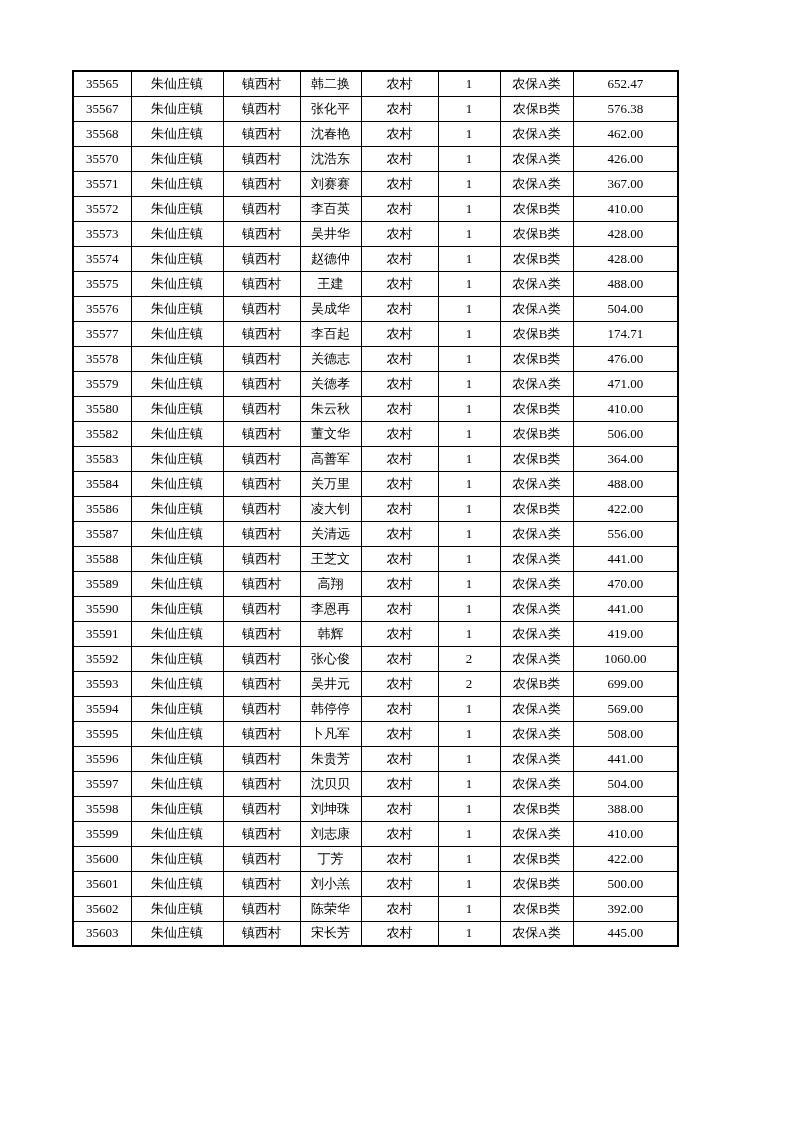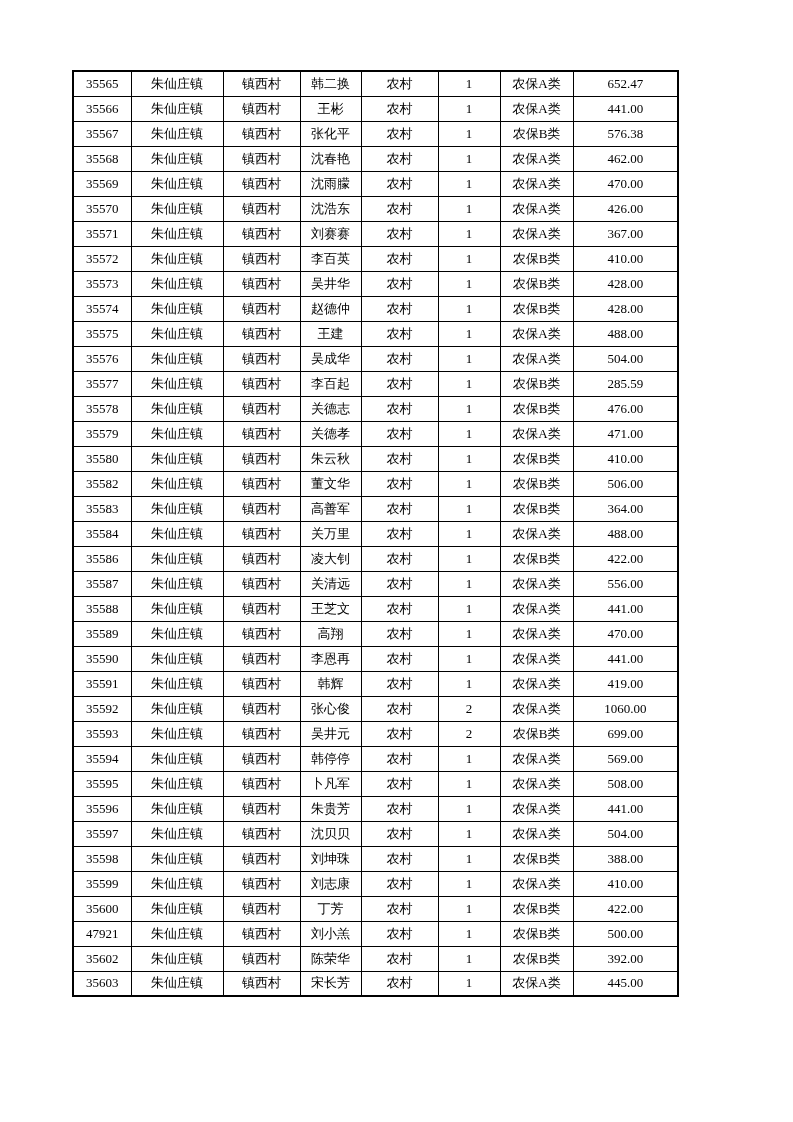--- a/index.html
+++ b/index.html
@@ -66,351 +66,331 @@
           <td>35565</td>
           <td>朱仙庄镇</td>
           <td>镇西村</td>
           <td>韩二换</td>
           <td>农村</td>
           <td>1</td>
           <td>农保A类</td>
           <td>652.47</td>
         </tr>
         <tr>
-          <td>35566</td>
-          <td>朱仙庄镇</td>
-          <td>镇西村</td>
-          <td>王彬</td>
+          <td>35567</td>
+          <td>朱仙庄镇</td>
+          <td>镇西村</td>
+          <td>张化平</td>
+          <td>农村</td>
+          <td>1</td>
+          <td>农保B类</td>
+          <td>576.38</td>
+        </tr>
+        <tr>
+          <td>35568</td>
+          <td>朱仙庄镇</td>
+          <td>镇西村</td>
+          <td>沈春艳</td>
+          <td>农村</td>
+          <td>1</td>
+          <td>农保A类</td>
+          <td>462.00</td>
+        </tr>
+        <tr>
+          <td>35570</td>
+          <td>朱仙庄镇</td>
+          <td>镇西村</td>
+          <td>沈浩东</td>
+          <td>农村</td>
+          <td>1</td>
+          <td>农保A类</td>
+          <td>426.00</td>
+        </tr>
+        <tr>
+          <td>35571</td>
+          <td>朱仙庄镇</td>
+          <td>镇西村</td>
+          <td>刘赛赛</td>
+          <td>农村</td>
+          <td>1</td>
+          <td>农保A类</td>
+          <td>367.00</td>
+        </tr>
+        <tr>
+          <td>35572</td>
+          <td>朱仙庄镇</td>
+          <td>镇西村</td>
+          <td>李百英</td>
+          <td>农村</td>
+          <td>1</td>
+          <td>农保B类</td>
+          <td>410.00</td>
+        </tr>
+        <tr>
+          <td>35573</td>
+          <td>朱仙庄镇</td>
+          <td>镇西村</td>
+          <td>吴井华</td>
+          <td>农村</td>
+          <td>1</td>
+          <td>农保B类</td>
+          <td>428.00</td>
+        </tr>
+        <tr>
+          <td>35574</td>
+          <td>朱仙庄镇</td>
+          <td>镇西村</td>
+          <td>赵德仲</td>
+          <td>农村</td>
+          <td>1</td>
+          <td>农保B类</td>
+          <td>428.00</td>
+        </tr>
+        <tr>
+          <td>35575</td>
+          <td>朱仙庄镇</td>
+          <td>镇西村</td>
+          <td>王建</td>
+          <td>农村</td>
+          <td>1</td>
+          <td>农保A类</td>
+          <td>488.00</td>
+        </tr>
+        <tr>
+          <td>35576</td>
+          <td>朱仙庄镇</td>
+          <td>镇西村</td>
+          <td>吴成华</td>
+          <td>农村</td>
+          <td>1</td>
+          <td>农保A类</td>
+          <td>504.00</td>
+        </tr>
+        <tr>
+          <td>35577</td>
+          <td>朱仙庄镇</td>
+          <td>镇西村</td>
+          <td>李百起</td>
+          <td>农村</td>
+          <td>1</td>
+          <td>农保B类</td>
+          <td>174.71</td>
+        </tr>
+        <tr>
+          <td>35578</td>
+          <td>朱仙庄镇</td>
+          <td>镇西村</td>
+          <td>关德志</td>
+          <td>农村</td>
+          <td>1</td>
+          <td>农保B类</td>
+          <td>476.00</td>
+        </tr>
+        <tr>
+          <td>35579</td>
+          <td>朱仙庄镇</td>
+          <td>镇西村</td>
+          <td>关德孝</td>
+          <td>农村</td>
+          <td>1</td>
+          <td>农保A类</td>
+          <td>471.00</td>
+        </tr>
+        <tr>
+          <td>35580</td>
+          <td>朱仙庄镇</td>
+          <td>镇西村</td>
+          <td>朱云秋</td>
+          <td>农村</td>
+          <td>1</td>
+          <td>农保B类</td>
+          <td>410.00</td>
+        </tr>
+        <tr>
+          <td>35582</td>
+          <td>朱仙庄镇</td>
+          <td>镇西村</td>
+          <td>董文华</td>
+          <td>农村</td>
+          <td>1</td>
+          <td>农保B类</td>
+          <td>506.00</td>
+        </tr>
+        <tr>
+          <td>35583</td>
+          <td>朱仙庄镇</td>
+          <td>镇西村</td>
+          <td>高善军</td>
+          <td>农村</td>
+          <td>1</td>
+          <td>农保B类</td>
+          <td>364.00</td>
+        </tr>
+        <tr>
+          <td>35584</td>
+          <td>朱仙庄镇</td>
+          <td>镇西村</td>
+          <td>关万里</td>
+          <td>农村</td>
+          <td>1</td>
+          <td>农保A类</td>
+          <td>488.00</td>
+        </tr>
+        <tr>
+          <td>35586</td>
+          <td>朱仙庄镇</td>
+          <td>镇西村</td>
+          <td>凌大钊</td>
+          <td>农村</td>
+          <td>1</td>
+          <td>农保B类</td>
+          <td>422.00</td>
+        </tr>
+        <tr>
+          <td>35587</td>
+          <td>朱仙庄镇</td>
+          <td>镇西村</td>
+          <td>关清远</td>
+          <td>农村</td>
+          <td>1</td>
+          <td>农保A类</td>
+          <td>556.00</td>
+        </tr>
+        <tr>
+          <td>35588</td>
+          <td>朱仙庄镇</td>
+          <td>镇西村</td>
+          <td>王芝文</td>
           <td>农村</td>
           <td>1</td>
           <td>农保A类</td>
           <td>441.00</td>
         </tr>
         <tr>
-          <td>35567</td>
-          <td>朱仙庄镇</td>
-          <td>镇西村</td>
-          <td>张化平</td>
-          <td>农村</td>
-          <td>1</td>
-          <td>农保B类</td>
-          <td>576.38</td>
-        </tr>
-        <tr>
-          <td>35568</td>
-          <td>朱仙庄镇</td>
-          <td>镇西村</td>
-          <td>沈春艳</td>
-          <td>农村</td>
-          <td>1</td>
-          <td>农保A类</td>
-          <td>462.00</td>
-        </tr>
-        <tr>
-          <td>35569</td>
-          <td>朱仙庄镇</td>
-          <td>镇西村</td>
-          <td>沈雨朦</td>
+          <td>35589</td>
+          <td>朱仙庄镇</td>
+          <td>镇西村</td>
+          <td>高翔</td>
           <td>农村</td>
           <td>1</td>
           <td>农保A类</td>
           <td>470.00</td>
         </tr>
         <tr>
-          <td>35570</td>
-          <td>朱仙庄镇</td>
-          <td>镇西村</td>
-          <td>沈浩东</td>
-          <td>农村</td>
-          <td>1</td>
-          <td>农保A类</td>
-          <td>426.00</td>
-        </tr>
-        <tr>
-          <td>35571</td>
-          <td>朱仙庄镇</td>
-          <td>镇西村</td>
-          <td>刘赛赛</td>
-          <td>农村</td>
-          <td>1</td>
-          <td>农保A类</td>
-          <td>367.00</td>
-        </tr>
-        <tr>
-          <td>35572</td>
-          <td>朱仙庄镇</td>
-          <td>镇西村</td>
-          <td>李百英</td>
-          <td>农村</td>
-          <td>1</td>
-          <td>农保B类</td>
+          <td>35590</td>
+          <td>朱仙庄镇</td>
+          <td>镇西村</td>
+          <td>李恩再</td>
+          <td>农村</td>
+          <td>1</td>
+          <td>农保A类</td>
+          <td>441.00</td>
+        </tr>
+        <tr>
+          <td>35591</td>
+          <td>朱仙庄镇</td>
+          <td>镇西村</td>
+          <td>韩辉</td>
+          <td>农村</td>
+          <td>1</td>
+          <td>农保A类</td>
+          <td>419.00</td>
+        </tr>
+        <tr>
+          <td>35592</td>
+          <td>朱仙庄镇</td>
+          <td>镇西村</td>
+          <td>张心俊</td>
+          <td>农村</td>
+          <td>2</td>
+          <td>农保A类</td>
+          <td>1060.00</td>
+        </tr>
+        <tr>
+          <td>35593</td>
+          <td>朱仙庄镇</td>
+          <td>镇西村</td>
+          <td>吴井元</td>
+          <td>农村</td>
+          <td>2</td>
+          <td>农保B类</td>
+          <td>699.00</td>
+        </tr>
+        <tr>
+          <td>35594</td>
+          <td>朱仙庄镇</td>
+          <td>镇西村</td>
+          <td>韩停停</td>
+          <td>农村</td>
+          <td>1</td>
+          <td>农保A类</td>
+          <td>569.00</td>
+        </tr>
+        <tr>
+          <td>35595</td>
+          <td>朱仙庄镇</td>
+          <td>镇西村</td>
+          <td>卜凡军</td>
+          <td>农村</td>
+          <td>1</td>
+          <td>农保A类</td>
+          <td>508.00</td>
+        </tr>
+        <tr>
+          <td>35596</td>
+          <td>朱仙庄镇</td>
+          <td>镇西村</td>
+          <td>朱贵芳</td>
+          <td>农村</td>
+          <td>1</td>
+          <td>农保A类</td>
+          <td>441.00</td>
+        </tr>
+        <tr>
+          <td>35597</td>
+          <td>朱仙庄镇</td>
+          <td>镇西村</td>
+          <td>沈贝贝</td>
+          <td>农村</td>
+          <td>1</td>
+          <td>农保A类</td>
+          <td>504.00</td>
+        </tr>
+        <tr>
+          <td>35598</td>
+          <td>朱仙庄镇</td>
+          <td>镇西村</td>
+          <td>刘坤珠</td>
+          <td>农村</td>
+          <td>1</td>
+          <td>农保B类</td>
+          <td>388.00</td>
+        </tr>
+        <tr>
+          <td>35599</td>
+          <td>朱仙庄镇</td>
+          <td>镇西村</td>
+          <td>刘志康</td>
+          <td>农村</td>
+          <td>1</td>
+          <td>农保A类</td>
           <td>410.00</td>
         </tr>
         <tr>
-          <td>35573</td>
-          <td>朱仙庄镇</td>
-          <td>镇西村</td>
-          <td>吴井华</td>
-          <td>农村</td>
-          <td>1</td>
-          <td>农保B类</td>
-          <td>428.00</td>
-        </tr>
-        <tr>
-          <td>35574</td>
-          <td>朱仙庄镇</td>
-          <td>镇西村</td>
-          <td>赵德仲</td>
-          <td>农村</td>
-          <td>1</td>
-          <td>农保B类</td>
-          <td>428.00</td>
-        </tr>
-        <tr>
-          <td>35575</td>
-          <td>朱仙庄镇</td>
-          <td>镇西村</td>
-          <td>王建</td>
-          <td>农村</td>
-          <td>1</td>
-          <td>农保A类</td>
-          <td>488.00</td>
-        </tr>
-        <tr>
-          <td>35576</td>
-          <td>朱仙庄镇</td>
-          <td>镇西村</td>
-          <td>吴成华</td>
-          <td>农村</td>
-          <td>1</td>
-          <td>农保A类</td>
-          <td>504.00</td>
-        </tr>
-        <tr>
-          <td>35577</td>
-          <td>朱仙庄镇</td>
-          <td>镇西村</td>
-          <td>李百起</td>
-          <td>农村</td>
-          <td>1</td>
-          <td>农保B类</td>
-          <td>285.59</td>
-        </tr>
-        <tr>
-          <td>35578</td>
-          <td>朱仙庄镇</td>
-          <td>镇西村</td>
-          <td>关德志</td>
-          <td>农村</td>
-          <td>1</td>
-          <td>农保B类</td>
-          <td>476.00</td>
-        </tr>
-        <tr>
-          <td>35579</td>
-          <td>朱仙庄镇</td>
-          <td>镇西村</td>
-          <td>关德孝</td>
-          <td>农村</td>
-          <td>1</td>
-          <td>农保A类</td>
-          <td>471.00</td>
-        </tr>
-        <tr>
-          <td>35580</td>
-          <td>朱仙庄镇</td>
-          <td>镇西村</td>
-          <td>朱云秋</td>
-          <td>农村</td>
-          <td>1</td>
-          <td>农保B类</td>
-          <td>410.00</td>
-        </tr>
-        <tr>
-          <td>35582</td>
-          <td>朱仙庄镇</td>
-          <td>镇西村</td>
-          <td>董文华</td>
-          <td>农村</td>
-          <td>1</td>
-          <td>农保B类</td>
-          <td>506.00</td>
-        </tr>
-        <tr>
-          <td>35583</td>
-          <td>朱仙庄镇</td>
-          <td>镇西村</td>
-          <td>高善军</td>
-          <td>农村</td>
-          <td>1</td>
-          <td>农保B类</td>
-          <td>364.00</td>
-        </tr>
-        <tr>
-          <td>35584</td>
-          <td>朱仙庄镇</td>
-          <td>镇西村</td>
-          <td>关万里</td>
-          <td>农村</td>
-          <td>1</td>
-          <td>农保A类</td>
-          <td>488.00</td>
-        </tr>
-        <tr>
-          <td>35586</td>
-          <td>朱仙庄镇</td>
-          <td>镇西村</td>
-          <td>凌大钊</td>
+          <td>35600</td>
+          <td>朱仙庄镇</td>
+          <td>镇西村</td>
+          <td>丁芳</td>
           <td>农村</td>
           <td>1</td>
           <td>农保B类</td>
           <td>422.00</td>
         </tr>
         <tr>
-          <td>35587</td>
-          <td>朱仙庄镇</td>
-          <td>镇西村</td>
-          <td>关清远</td>
-          <td>农村</td>
-          <td>1</td>
-          <td>农保A类</td>
-          <td>556.00</td>
-        </tr>
-        <tr>
-          <td>35588</td>
-          <td>朱仙庄镇</td>
-          <td>镇西村</td>
-          <td>王芝文</td>
-          <td>农村</td>
-          <td>1</td>
-          <td>农保A类</td>
-          <td>441.00</td>
-        </tr>
-        <tr>
-          <td>35589</td>
-          <td>朱仙庄镇</td>
-          <td>镇西村</td>
-          <td>高翔</td>
-          <td>农村</td>
-          <td>1</td>
-          <td>农保A类</td>
-          <td>470.00</td>
-        </tr>
-        <tr>
-          <td>35590</td>
-          <td>朱仙庄镇</td>
-          <td>镇西村</td>
-          <td>李恩再</td>
-          <td>农村</td>
-          <td>1</td>
-          <td>农保A类</td>
-          <td>441.00</td>
-        </tr>
-        <tr>
-          <td>35591</td>
-          <td>朱仙庄镇</td>
-          <td>镇西村</td>
-          <td>韩辉</td>
-          <td>农村</td>
-          <td>1</td>
-          <td>农保A类</td>
-          <td>419.00</td>
-        </tr>
-        <tr>
-          <td>35592</td>
-          <td>朱仙庄镇</td>
-          <td>镇西村</td>
-          <td>张心俊</td>
-          <td>农村</td>
-          <td>2</td>
-          <td>农保A类</td>
-          <td>1060.00</td>
-        </tr>
-        <tr>
-          <td>35593</td>
-          <td>朱仙庄镇</td>
-          <td>镇西村</td>
-          <td>吴井元</td>
-          <td>农村</td>
-          <td>2</td>
-          <td>农保B类</td>
-          <td>699.00</td>
-        </tr>
-        <tr>
-          <td>35594</td>
-          <td>朱仙庄镇</td>
-          <td>镇西村</td>
-          <td>韩停停</td>
-          <td>农村</td>
-          <td>1</td>
-          <td>农保A类</td>
-          <td>569.00</td>
-        </tr>
-        <tr>
-          <td>35595</td>
-          <td>朱仙庄镇</td>
-          <td>镇西村</td>
-          <td>卜凡军</td>
-          <td>农村</td>
-          <td>1</td>
-          <td>农保A类</td>
-          <td>508.00</td>
-        </tr>
-        <tr>
-          <td>35596</td>
-          <td>朱仙庄镇</td>
-          <td>镇西村</td>
-          <td>朱贵芳</td>
-          <td>农村</td>
-          <td>1</td>
-          <td>农保A类</td>
-          <td>441.00</td>
-        </tr>
-        <tr>
-          <td>35597</td>
-          <td>朱仙庄镇</td>
-          <td>镇西村</td>
-          <td>沈贝贝</td>
-          <td>农村</td>
-          <td>1</td>
-          <td>农保A类</td>
-          <td>504.00</td>
-        </tr>
-        <tr>
-          <td>35598</td>
-          <td>朱仙庄镇</td>
-          <td>镇西村</td>
-          <td>刘坤珠</td>
-          <td>农村</td>
-          <td>1</td>
-          <td>农保B类</td>
-          <td>388.00</td>
-        </tr>
-        <tr>
-          <td>35599</td>
-          <td>朱仙庄镇</td>
-          <td>镇西村</td>
-          <td>刘志康</td>
-          <td>农村</td>
-          <td>1</td>
-          <td>农保A类</td>
-          <td>410.00</td>
-        </tr>
-        <tr>
-          <td>35600</td>
-          <td>朱仙庄镇</td>
-          <td>镇西村</td>
-          <td>丁芳</td>
-          <td>农村</td>
-          <td>1</td>
-          <td>农保B类</td>
-          <td>422.00</td>
-        </tr>
-        <tr>
-          <td>47921</td>
+          <td>35601</td>
           <td>朱仙庄镇</td>
           <td>镇西村</td>
           <td>刘小羔</td>
           <td>农村</td>
           <td>1</td>
           <td>农保B类</td>
           <td>500.00</td>
         </tr>
         <tr>
           <td>35602</td>

